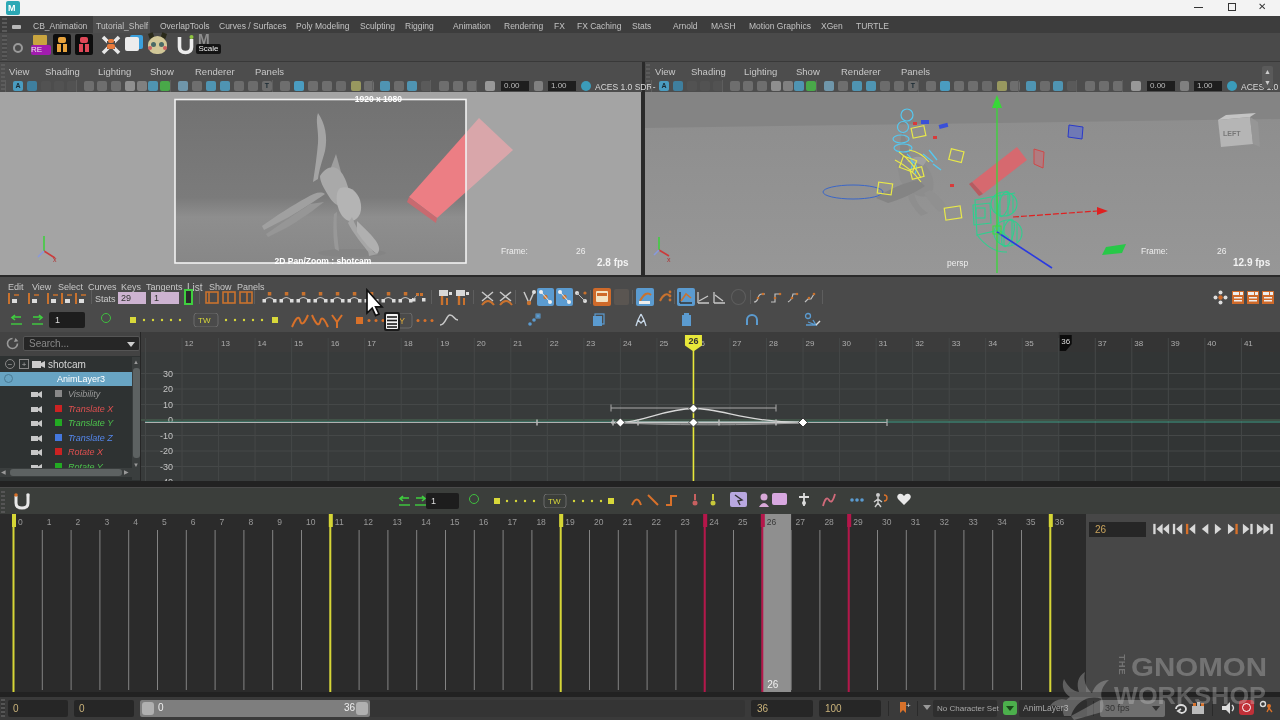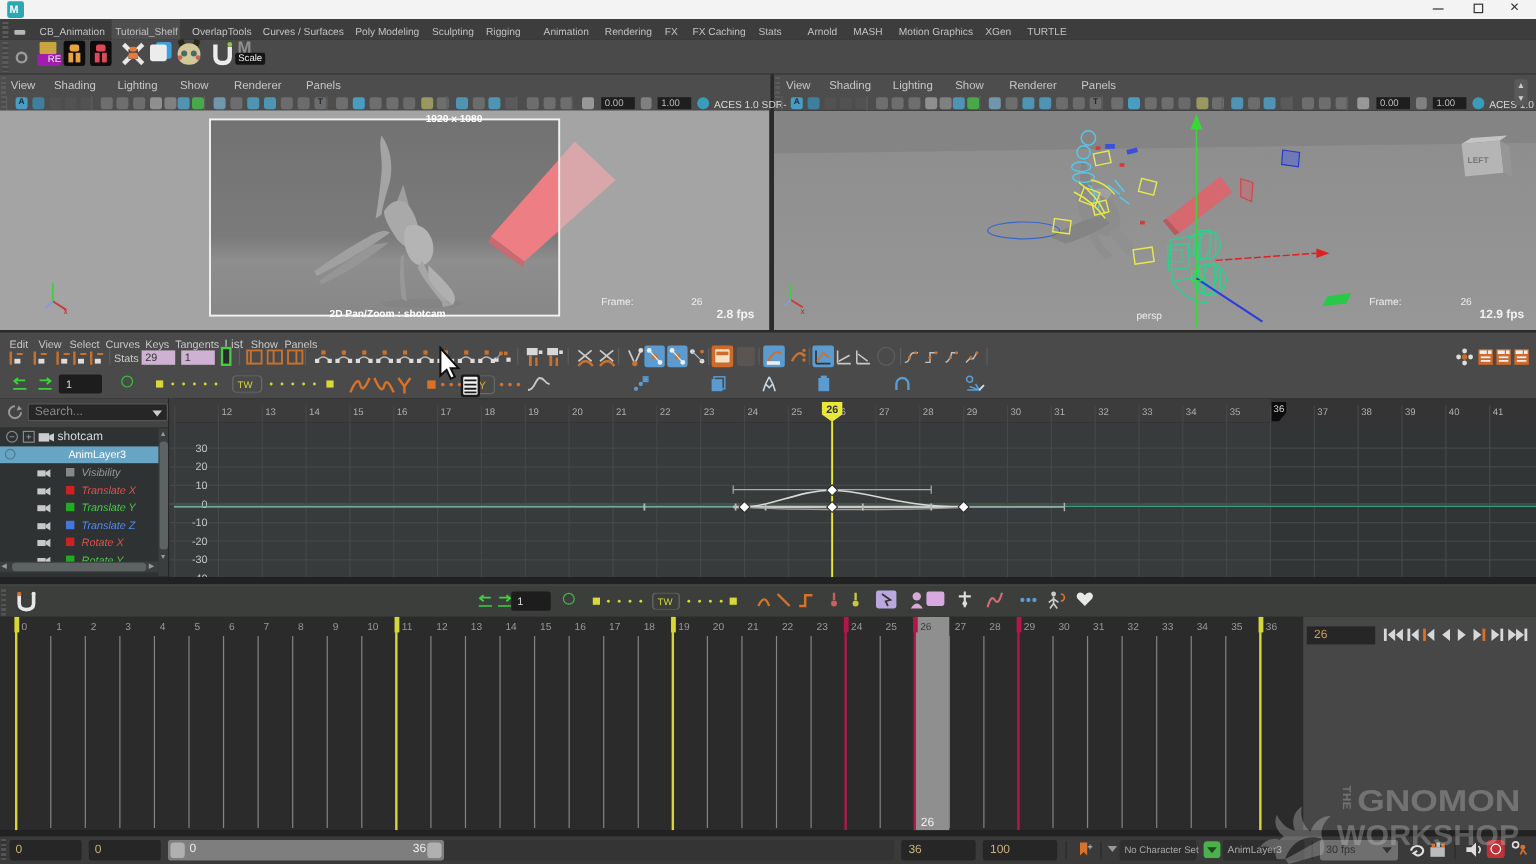--- a/index.html
+++ b/index.html
@@ -38,21 +38,21 @@
     <div class="abs" style="left:749px;top:5px;font-size:8.5px;color:#c2c2c2;white-space:nowrap;">Motion Graphics</div>
     <div class="abs" style="left:821px;top:5px;font-size:8.5px;color:#c2c2c2;white-space:nowrap;">XGen</div>
     <div class="abs" style="left:856px;top:5px;font-size:8.5px;color:#c2c2c2;white-space:nowrap;">TURTLE</div>
 </div>
 
 <div class="abs" style="left:0;top:33px;width:1280px;height:29px;background:#4a4a4a;border-bottom:1px solid #393939;">
  <div class="abs" style="left:2px;top:2px;width:5px;height:25px;background:repeating-linear-gradient(#5a5a5a 0 2px,#444 2px 4px);"></div>
  <div class="abs" style="left:13px;top:10px;width:10px;height:10px;border-radius:50%;border:2px solid #9a9a9a;"></div>
 
  <div class="abs" style="left:33px;top:2px;width:14px;height:10px;background:#c9a53f;border-radius:1px;"></div>
- <div class="abs" style="left:31px;top:12px;width:20px;height:10px;background:#a21caf;border-radius:2px;color:#eee;font-size:8px;text-align:right;line-height:10px;">RE</div>
+ <div class="abs" style="left:31px;top:12px;width:20px;height:10px;background:#a21caf;border-radius:2px;color:#eee;font-size:8px;text-align:left;line-height:10px;">RE</div>
 
  <div class="abs" style="left:53px;top:1px;width:18px;height:21px;background:#0d0d0d;border-radius:2px;">
   <div class="abs" style="left:5px;top:3px;width:8px;height:6px;background:#e8a33c;border-radius:2px;"></div>
   <div class="abs" style="left:4px;top:10px;width:4px;height:8px;background:#e8a33c;"></div>
   <div class="abs" style="left:10px;top:10px;width:4px;height:8px;background:#e8a33c;"></div>
  </div>
  <div class="abs" style="left:75px;top:1px;width:18px;height:21px;background:#0d0d0d;border-radius:2px;">
   <div class="abs" style="left:5px;top:3px;width:8px;height:6px;background:#e04858;border-radius:2px;"></div>
   <div class="abs" style="left:4px;top:10px;width:4px;height:8px;background:#e04858;"></div>
   <div class="abs" style="left:10px;top:10px;width:4px;height:8px;background:#e04858;"></div>

